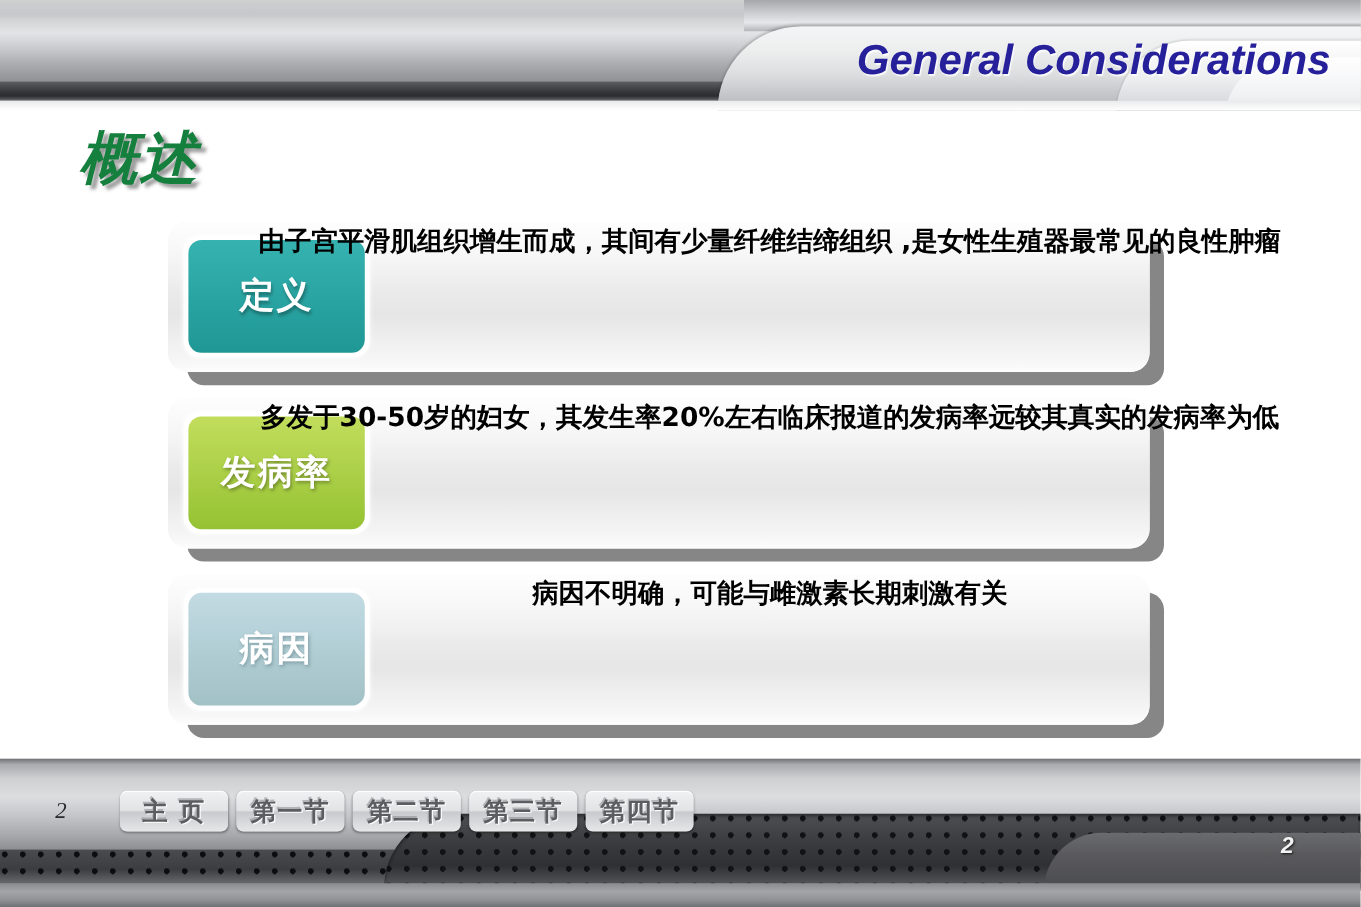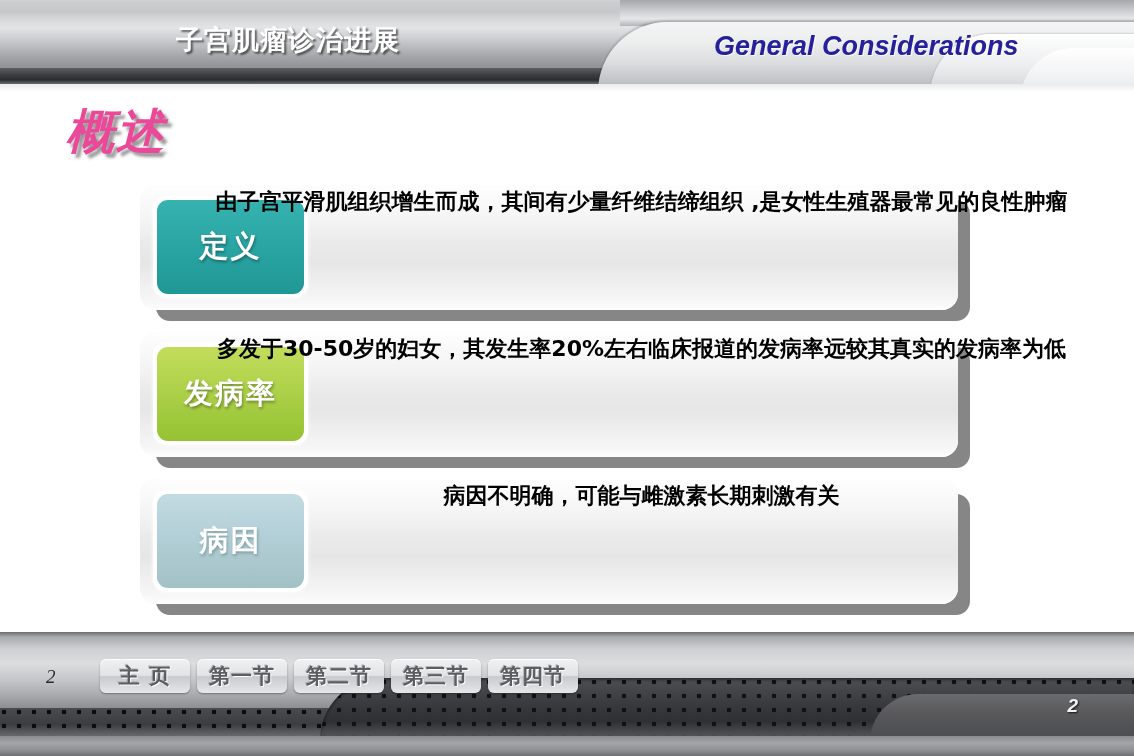--- a/index.html
+++ b/index.html
@@ -118,38 +118,38 @@
     color: #ffffff;
     letter-spacing: 1px;
     text-shadow: 2px 2px 2px rgba(0,0,0,0.55);
     white-space: nowrap;
   }
   .header-subtitle {
     position: absolute;
     left: 714px;
     top: 31px;
     font-family: "Liberation Sans", sans-serif;
-    font-size: 27px;
+    font-size: 35px;
     font-weight: bold;
     font-style: italic;
     color: #26219b;
     white-space: nowrap;
     text-shadow: 1px 1px 1px rgba(255,255,255,0.85);
   }
 
   
   .slide-title {
     position: absolute;
     left: 66px;
     top: 100px;
     font-family: "DejaVu Sans", "Liberation Sans", sans-serif;
     font-size: 48px;
     font-weight: bold;
     font-style: italic;
-    color: #ec4899;
+    color: #15803d;
     text-shadow: 4px 4px 3px rgba(120,120,120,0.75);
     letter-spacing: 2px;
   }
 
   
   .cards {
     position: absolute;
     left: 140px;
     top: 185px;
     width: 835px;
@@ -338,21 +338,20 @@
 
   <div class="header">
     <div class="header-base"></div>
     <div class="header-shine"></div>
     <div class="header-darkband"></div>
     <div class="header-topstripe"></div>
     <div class="header-swoosh"></div>
     <div class="header-swoosh2"></div>
     <div class="header-swoosh3"></div>
     <div class="header-bottomline"></div>
-    <div class="header-title">子宫肌瘤诊治进展</div>
     <div class="header-subtitle">General Considerations</div>
   </div>
 
   <div class="slide-title">概述</div>
 
   <div class="cards">
 
     <div class="card">
       <div class="card-inner-glow"></div>
       <div class="badge-wrap">

